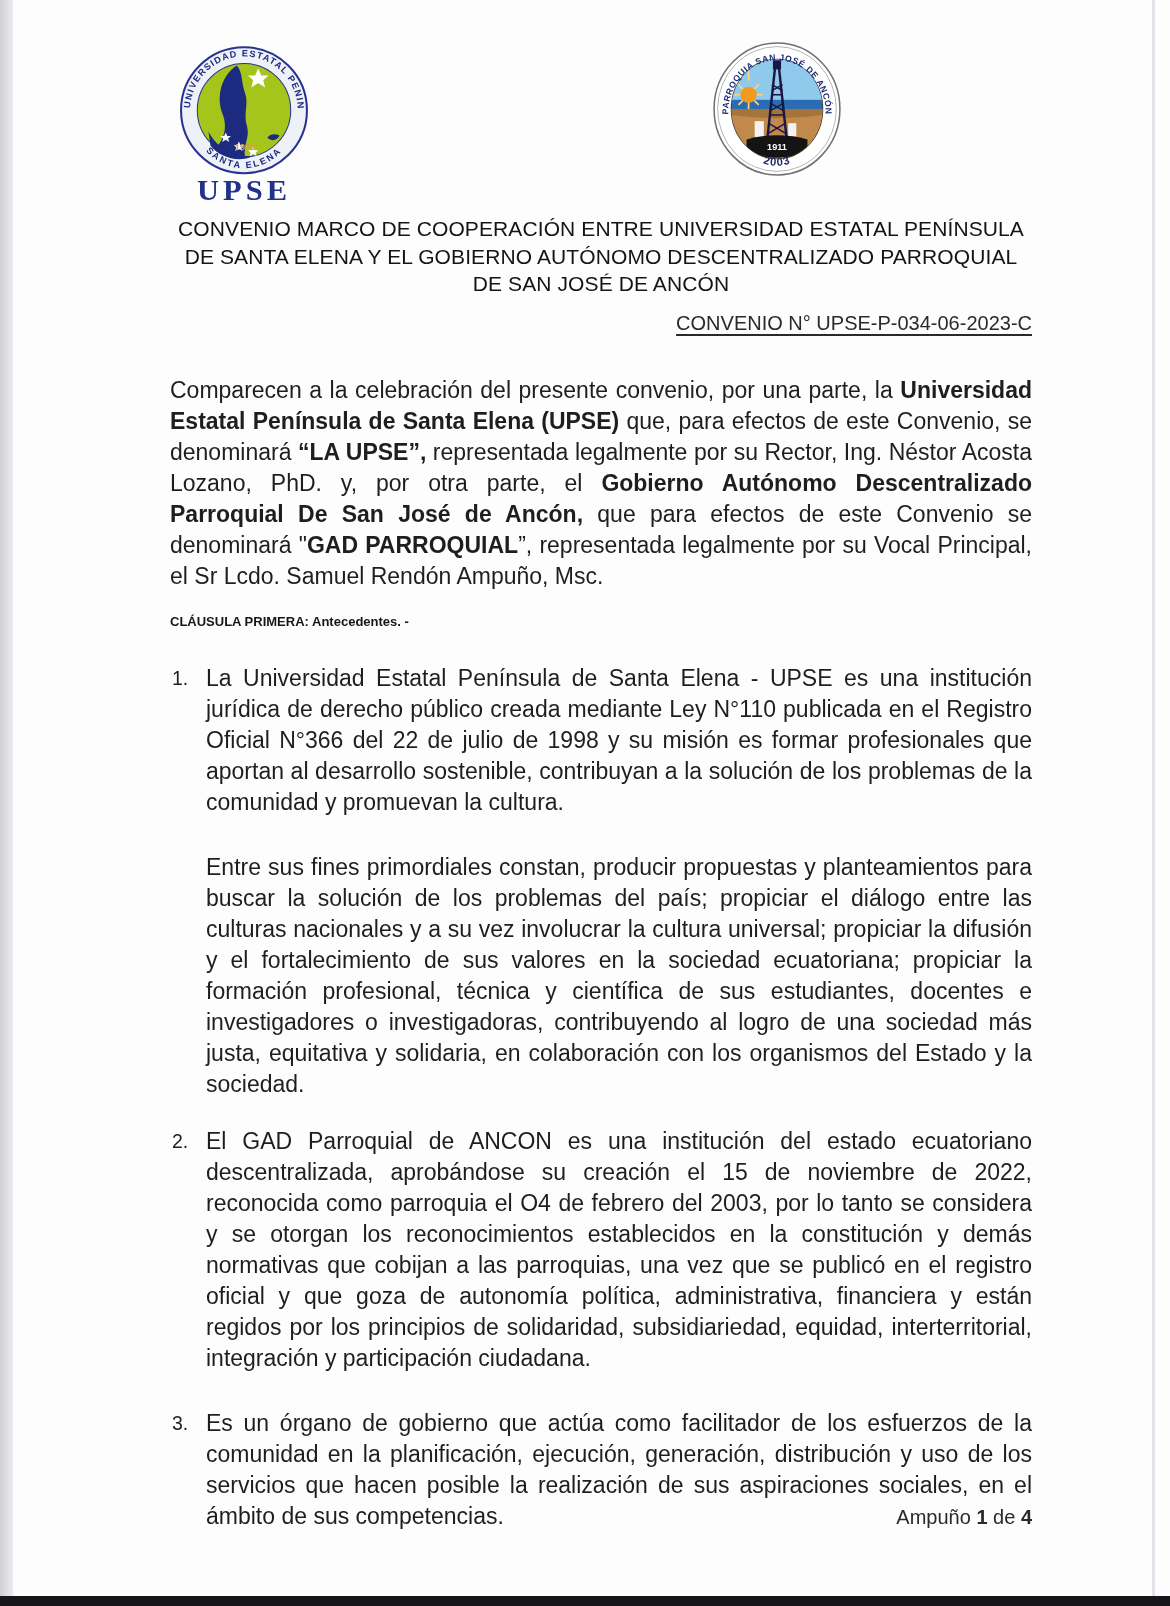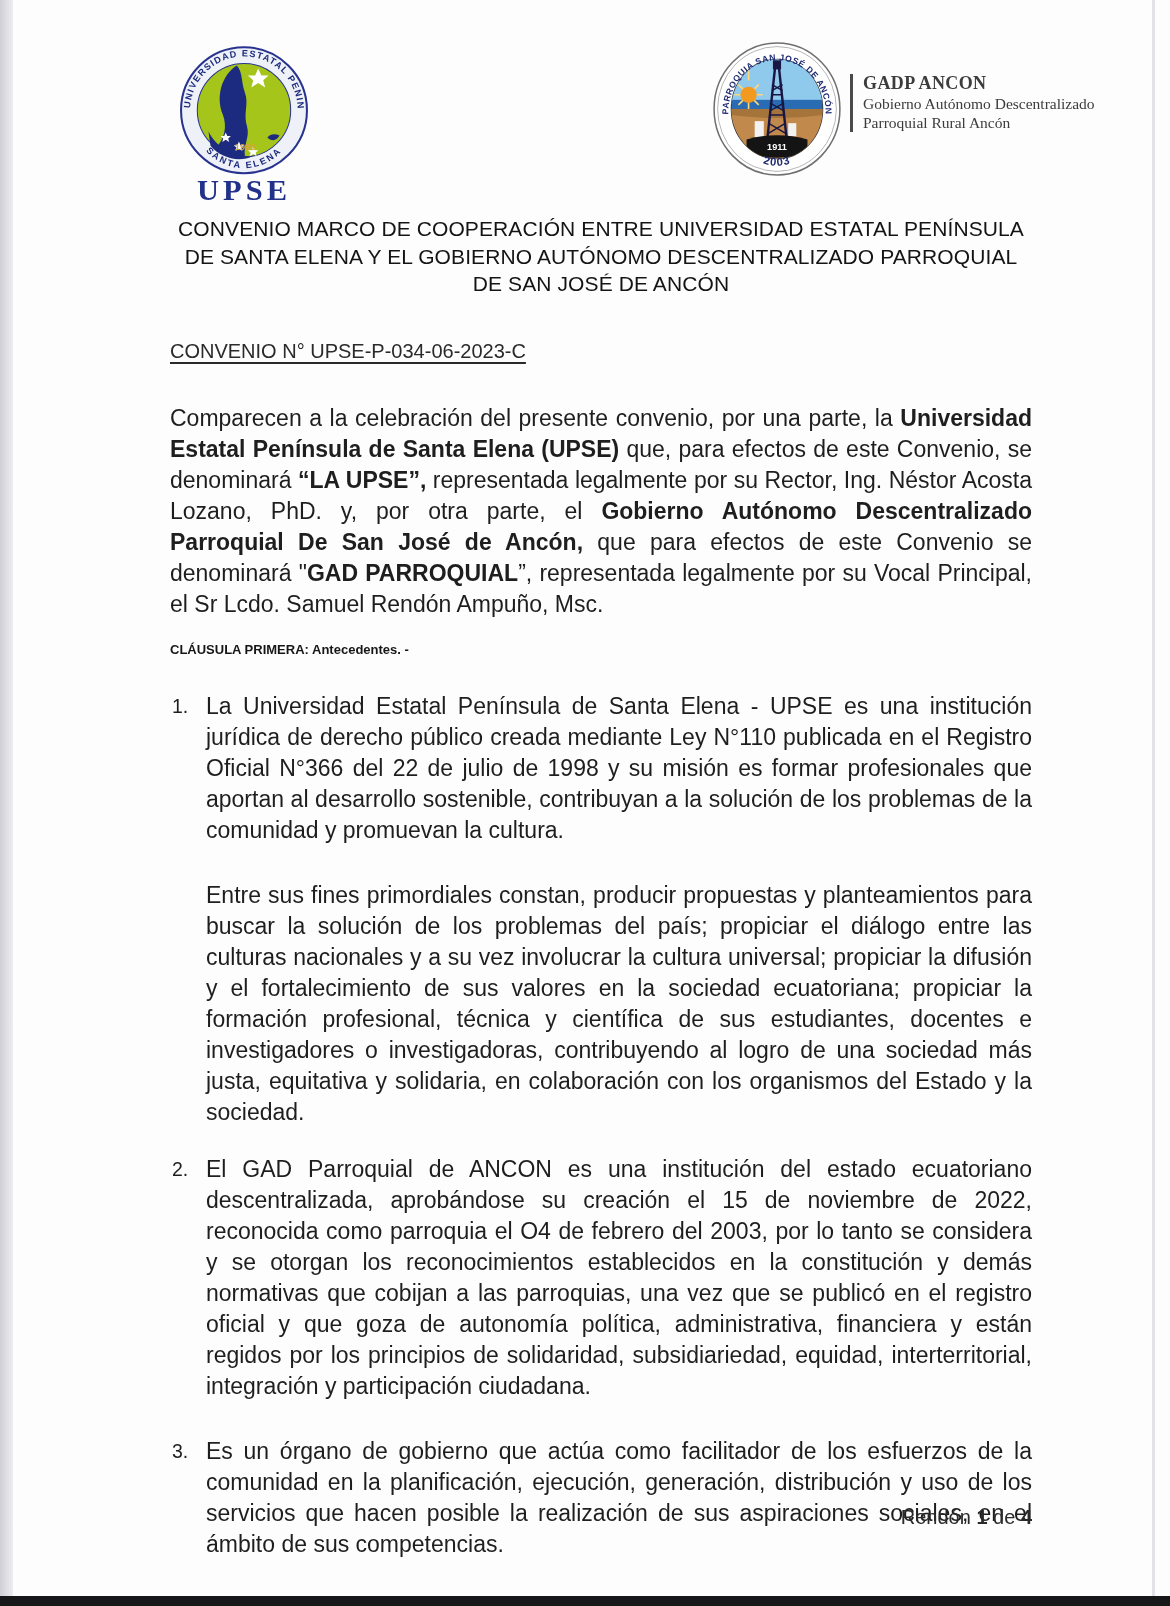--- a/index.html
+++ b/index.html
@@ -35,21 +35,21 @@
   }
   .gadp-title { font-weight:bold; font-size:18px; letter-spacing:0.4px; margin-bottom:1px; }
   
   .content { position:absolute; left:170px; top:0; width:862px; }
   .doc-title {
     margin:215px 0 0 0;
     font-size:21px; font-weight:normal; line-height:27.5px;
     text-align:center; color:#141414; letter-spacing:0.1px;
   }
   .convenio-num {
-    margin-top:42px; text-align:left;
+    margin-top:14px; text-align:right;
     font-size:20px; color:#2a2a2a;
     text-decoration:underline; text-underline-offset:4px;
   }
   .p { font-size:23px; line-height:31px; text-align:justify; margin:0; }
   .p1 { margin-top:40px; }
   .p2 { margin-top:26px; }
   .clause-heading {
     margin:22px 0 0 0; font-size:13px; font-weight:bold; color:#161616;
   }
   .list-item { position:relative; padding-left:36px; }
@@ -152,25 +152,20 @@
         <text x="66" y="106" text-anchor="middle" font-size="9" font-weight="bold" fill="#ffffff">1911</text>
       </g>
       <text font-size="8.5" font-weight="bold" fill="#1e2a72" letter-spacing="0.6" text-anchor="middle">
         <textPath href="#anconTop" startOffset="50%">PARROQUIA SAN JOSÉ DE ANCÓN</textPath>
       </text>
       <text font-size="11" font-weight="bold" fill="#1e2a72" letter-spacing="1" text-anchor="middle">
         <textPath href="#anconBot" startOffset="50%">2003</textPath>
       </text>
     </svg>
   </div>
-  <div class="gadp-text">
-    <div class="gadp-title">GADP ANCON</div>
-    <div>Gobierno Autónomo Descentralizado</div>
-    <div>Parroquial Rural Ancón</div>
-  </div>
 </div>
 
 <main class="content">
   <h1 class="doc-title">CONVENIO MARCO DE COOPERACIÓN ENTRE UNIVERSIDAD ESTATAL PENÍNSULA DE SANTA ELENA Y EL GOBIERNO AUTÓNOMO DESCENTRALIZADO PARROQUIAL DE SAN JOSÉ DE ANCÓN</h1>
   <div class="convenio-num">CONVENIO N° UPSE-P-034-06-2023-C</div>
 
   <p class="p p1"><span>Comparecen a la celebración del presente convenio, por una parte, la </span><span class="rb">Universidad Estatal Península de Santa Elena (UPSE)</span><span> que, para efectos de este Convenio, se denominará </span><span class="rb">“LA UPSE”,</span><span> representada legalmente por su Rector, Ing. Néstor Acosta Lozano, PhD. y, por otra parte, el </span><span class="rb">Gobierno Autónomo Descentralizado Parroquial De San José de Ancón,</span><span> que para efectos de este Convenio se denominará "</span><span class="rb">GAD PARROQUIAL</span><span>”, representada legalmente por su Vocal Principal, el Sr Lcdo. Samuel Rendón Ampuño, Msc.</span></p>
 
   <h2 class="clause-heading">CLÁUSULA PRIMERA: Antecedentes. -</h2>
 
@@ -187,13 +182,13 @@
     <span class="list-num">2.</span>
     <p class="p">El GAD Parroquial de ANCON es una institución del estado ecuatoriano descentralizada, aprobándose su creación el 15 de noviembre de 2022, reconocida como parroquia el O4 de febrero del 2003, por lo tanto se considera y se otorgan los reconocimientos establecidos en la constitución y demás normativas que cobijan a las parroquias, una vez que se publicó en el registro oficial y que goza de autonomía política, administrativa, financiera y están regidos por los principios de solidaridad, subsidiariedad, equidad, interterritorial, integración y participación ciudadana.</p>
   </div>
 
   <div class="list-item li-3">
     <span class="list-num">3.</span>
     <p class="p">Es un órgano de gobierno que actúa como facilitador de los esfuerzos de la comunidad en la planificación, ejecución, generación, distribución y uso de los servicios que hacen posible la realización de sus aspiraciones sociales, en el ámbito de sus competencias.</p>
   </div>
 </main>
 
-<div class="footer"><span>Rendón </span><span class="rb">1</span><span> de </span><span class="rb">4</span></div>
+<div class="footer"><span>Ampuño </span><span class="rb">1</span><span> de </span><span class="rb">4</span></div>
 
 </body></html>

